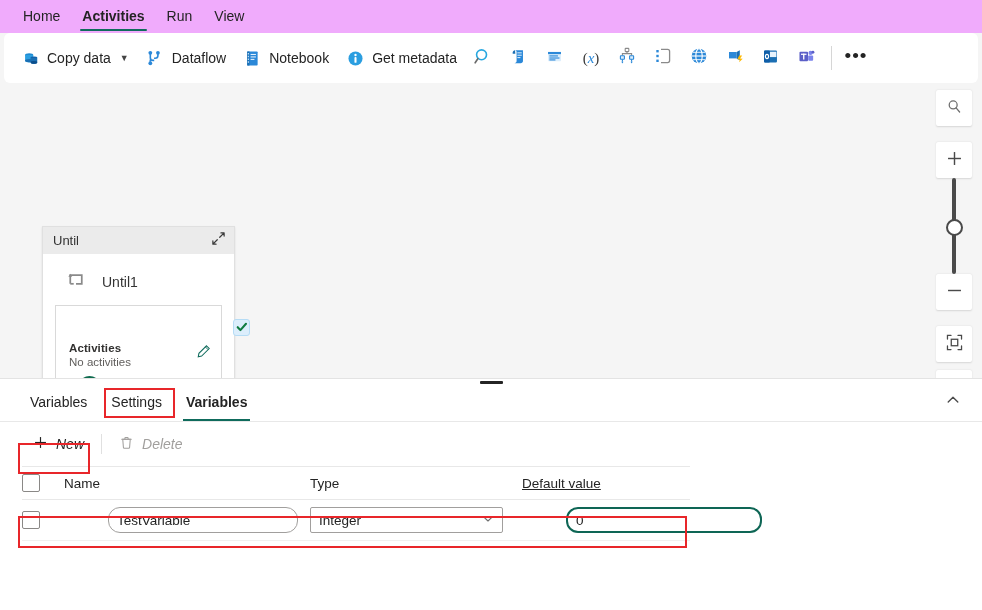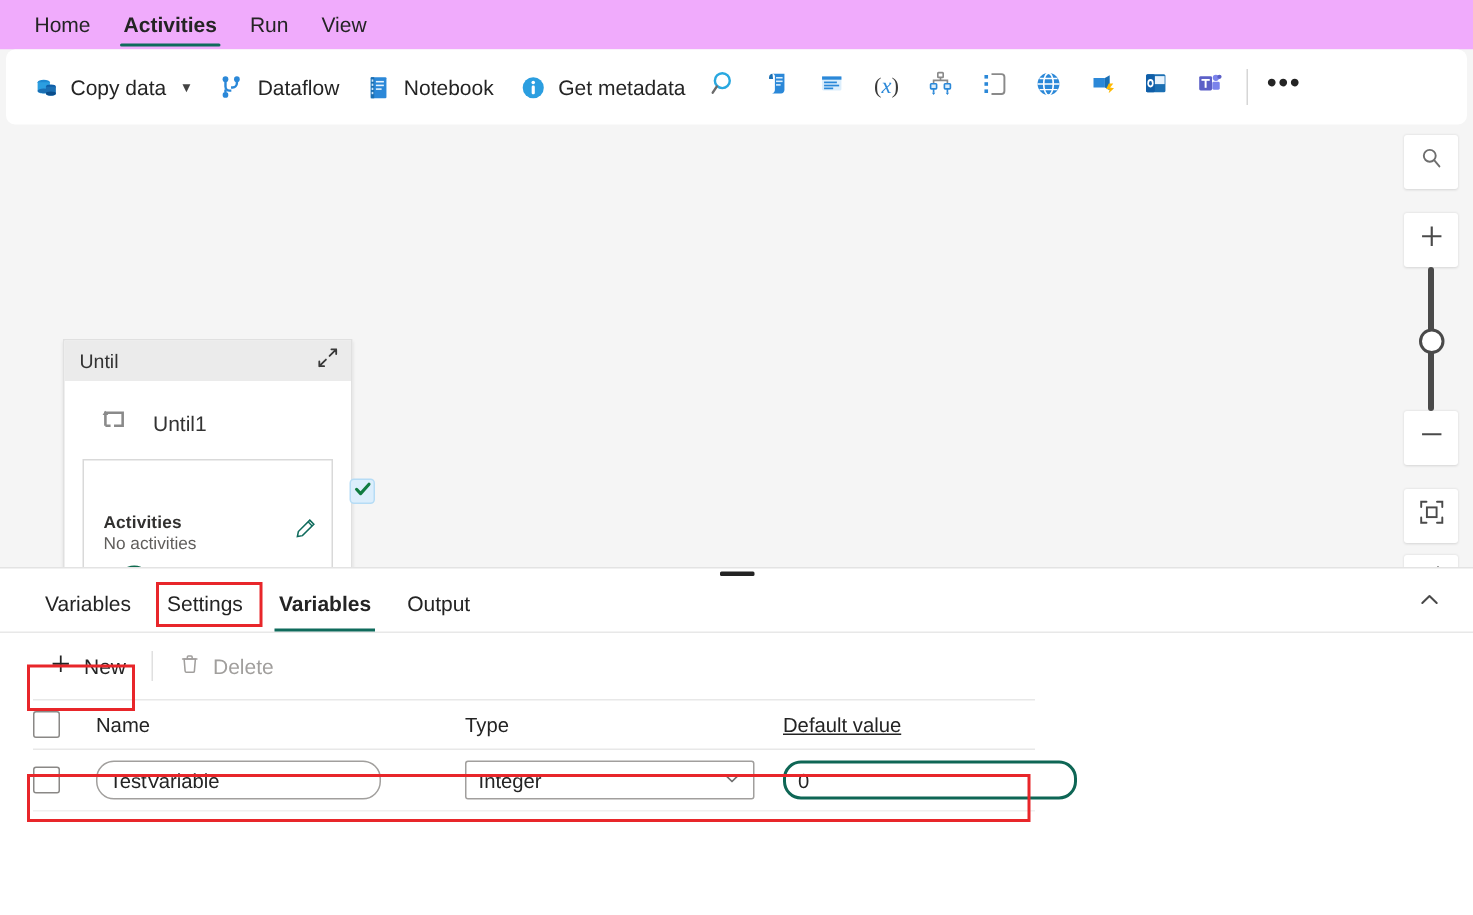--- a/index.html
+++ b/index.html
@@ -356,20 +356,21 @@
     display: flex;
     align-items: center;
     gap: 8px;
     height: 29px;
     padding: 0 11px;
     font-size: 14px;
     color: #242424;
     cursor: pointer;
     border-radius: 3px;
     white-space: nowrap;
+    font-style: italic;
   }
   .cmd.disabled { color: #a19f9d; cursor: default; }
   .cmd-sep {
     width: 1px; height: 20px;
     background: #e0e0e0;
     margin: 0 6px;
   }
 
   
   .vtable {
@@ -411,20 +412,21 @@
     height: 26px;
     border: 1px solid #a19f9d;
     border-radius: 12px;
     background: #ffffff;
     font-family: "Liberation Sans", sans-serif;
     font-size: 13.5px;
     color: #242424;
     padding: 0 8px;
     box-sizing: border-box;
     outline: none;
+    margin-left: 44px;
   }
   .tselect {
     position: relative;
     width: 193px;
     height: 26px;
     border: 1px solid #a19f9d;
     border-radius: 2px;
     background: #ffffff;
     display: flex;
     align-items: center;
@@ -740,21 +742,20 @@
   <div class="splitter">
     <div class="splitter-grip"></div>
   </div>
 
   <div class="panel">
 
     <div class="panel-tabs">
       <div class="ptab">Variables</div>
       <div class="ptab">Settings</div>
       <div class="ptab active">Variables</div>
-      <div class="ptab">Output</div>
 
       <div class="collapse-chevron">
         <span>
           <svg width="14" height="14" viewBox="0 0 14 14">
             <path d="M2.2 9.0L7 4.3l4.8 4.7" stroke="#4a4a4a" stroke-width="1.35" fill="none" stroke-linecap="round" stroke-linejoin="round"></path>
           </svg>
         </span>
       </div>
     </div>
 

